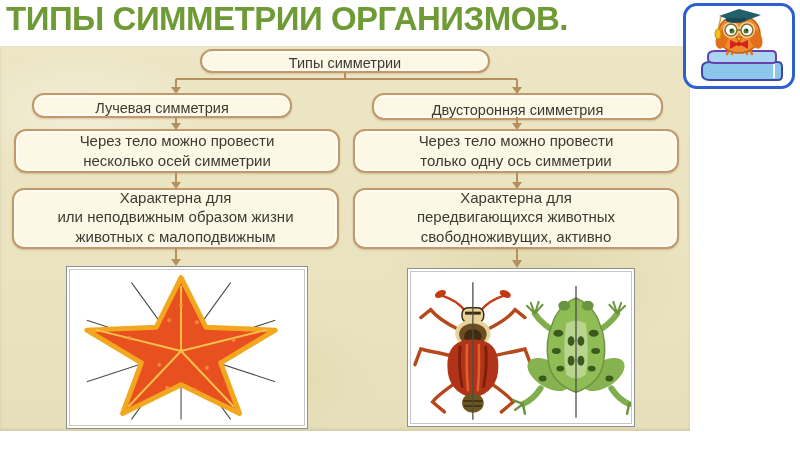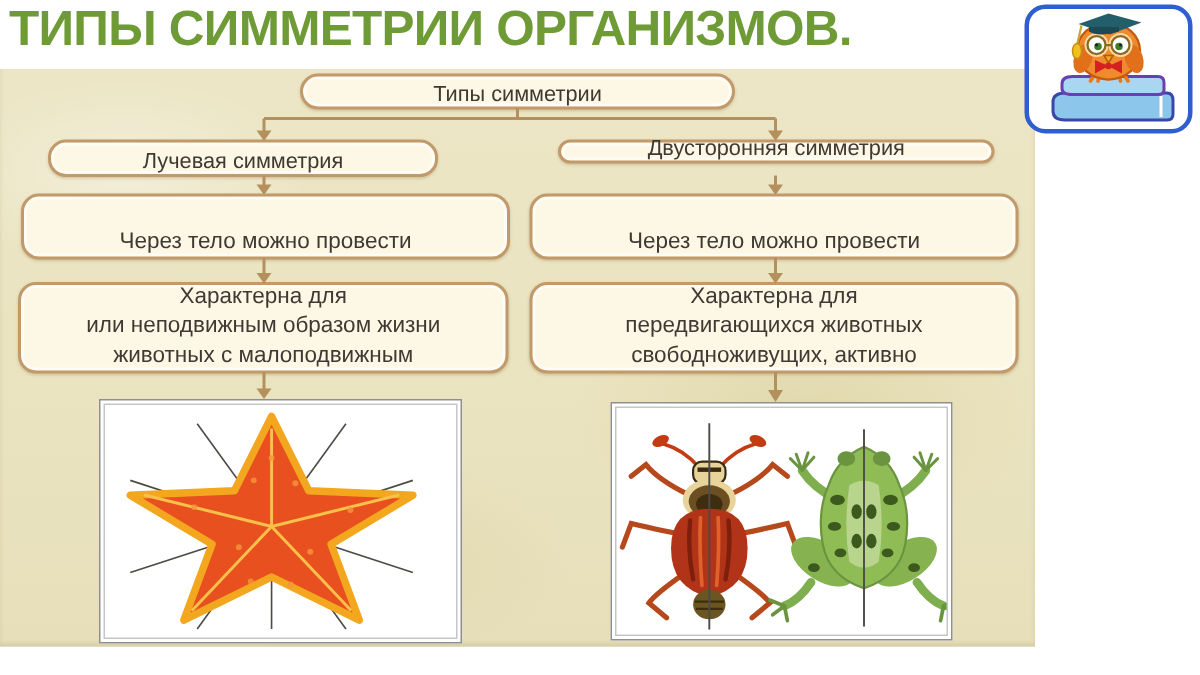--- a/index.html
+++ b/index.html
@@ -24,21 +24,21 @@
   .fbox { position:absolute; background:#fdf8e6; border:2px solid #c29a6a; border-radius:12px;
     box-shadow: 0 1px 2px rgba(140,110,60,.3), inset 0 0 0 2px rgba(255,255,255,.6);
     display:flex; flex-direction:column; align-items:center; justify-content:flex-end;
     color:#3e3a33; text-align:center; }
   .fbox .ln { display:block; }
   .sz1 { font-size:14.5px; }
   .sz2 { font-size:15px; line-height:1.32; }
 
   #box-root { left:200px; top:49px;  width:290px; height:24px; }
   #box-l2l  { left:32px;  top:93px;  width:260px; height:25px; }
-  #box-l2r  { left:372px; top:93px;  width:291px; height:16px; }
+  #box-l2r  { left:372px; top:93px;  width:291px; height:27px; }
   #box-l3l  { left:14px;  top:129px; width:326px; height:44px; }
   #box-l3r  { left:353px; top:129px; width:326px; height:44px; }
   #box-l4l  { left:12px;  top:188px; width:327px; height:61px; }
   #box-l4r  { left:353px; top:188px; width:326px; height:61px; }
 
   
   #connectors { position:absolute; left:0; top:0; width:800px; height:450px; pointer-events:none; }
 
   
   .img-frame { position:absolute; background:#fff; border:1px solid #8f8f8f; padding:2px; }
@@ -67,23 +67,25 @@
 
   <div class="fbox sz1" id="box-l2l">
     <span class="ln">Лучевая симметрия</span>
   </div>
   <div class="fbox sz1" id="box-l2r">
     <span class="ln">Двусторонняя симметрия</span>
   </div>
 
   <div class="fbox sz2" id="box-l3l">
     <span class="ln">Через тело можно провести</span>
+    <span class="ln">несколько осей симметрии</span>
   </div>
   <div class="fbox sz2" id="box-l3r">
     <span class="ln">Через тело можно провести</span>
+    <span class="ln">только одну ось симметрии</span>
   </div>
 
   <div class="fbox sz2" id="box-l4l">
     <span class="ln">Характерна для</span>
     <span class="ln">или неподвижным образом жизни</span>
     <span class="ln">животных с малоподвижным</span>
   </div>
   <div class="fbox sz2" id="box-l4r">
     <span class="ln">Характерна для</span>
     <span class="ln">передвигающихся животных</span>

